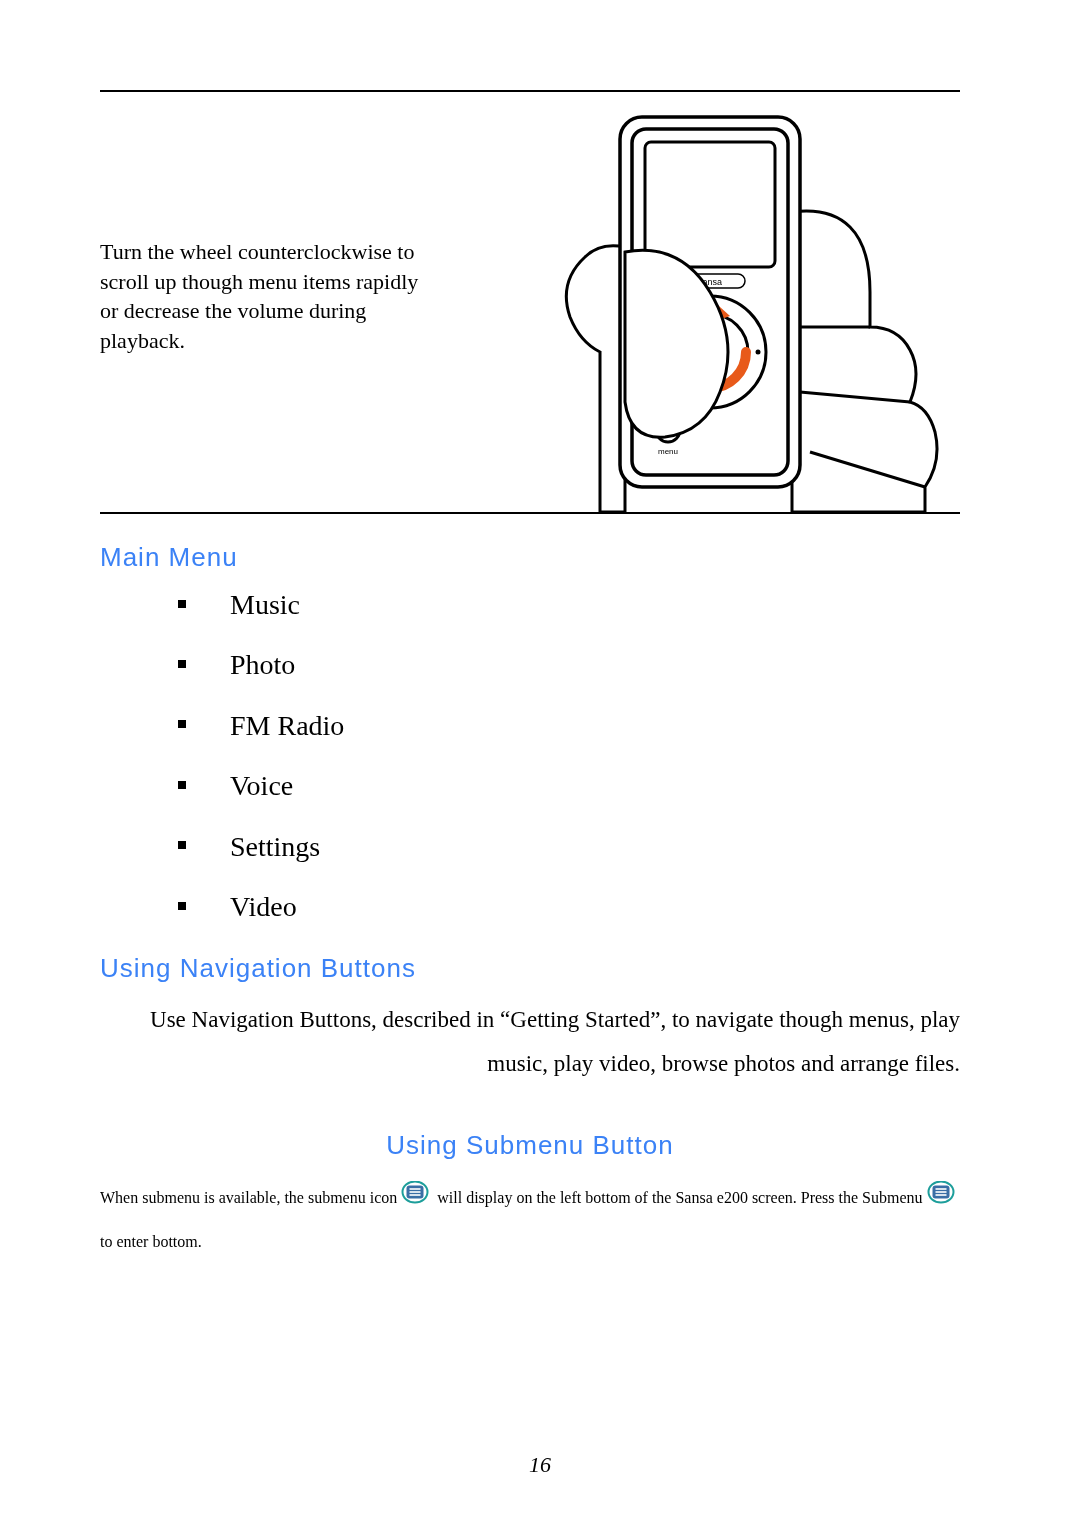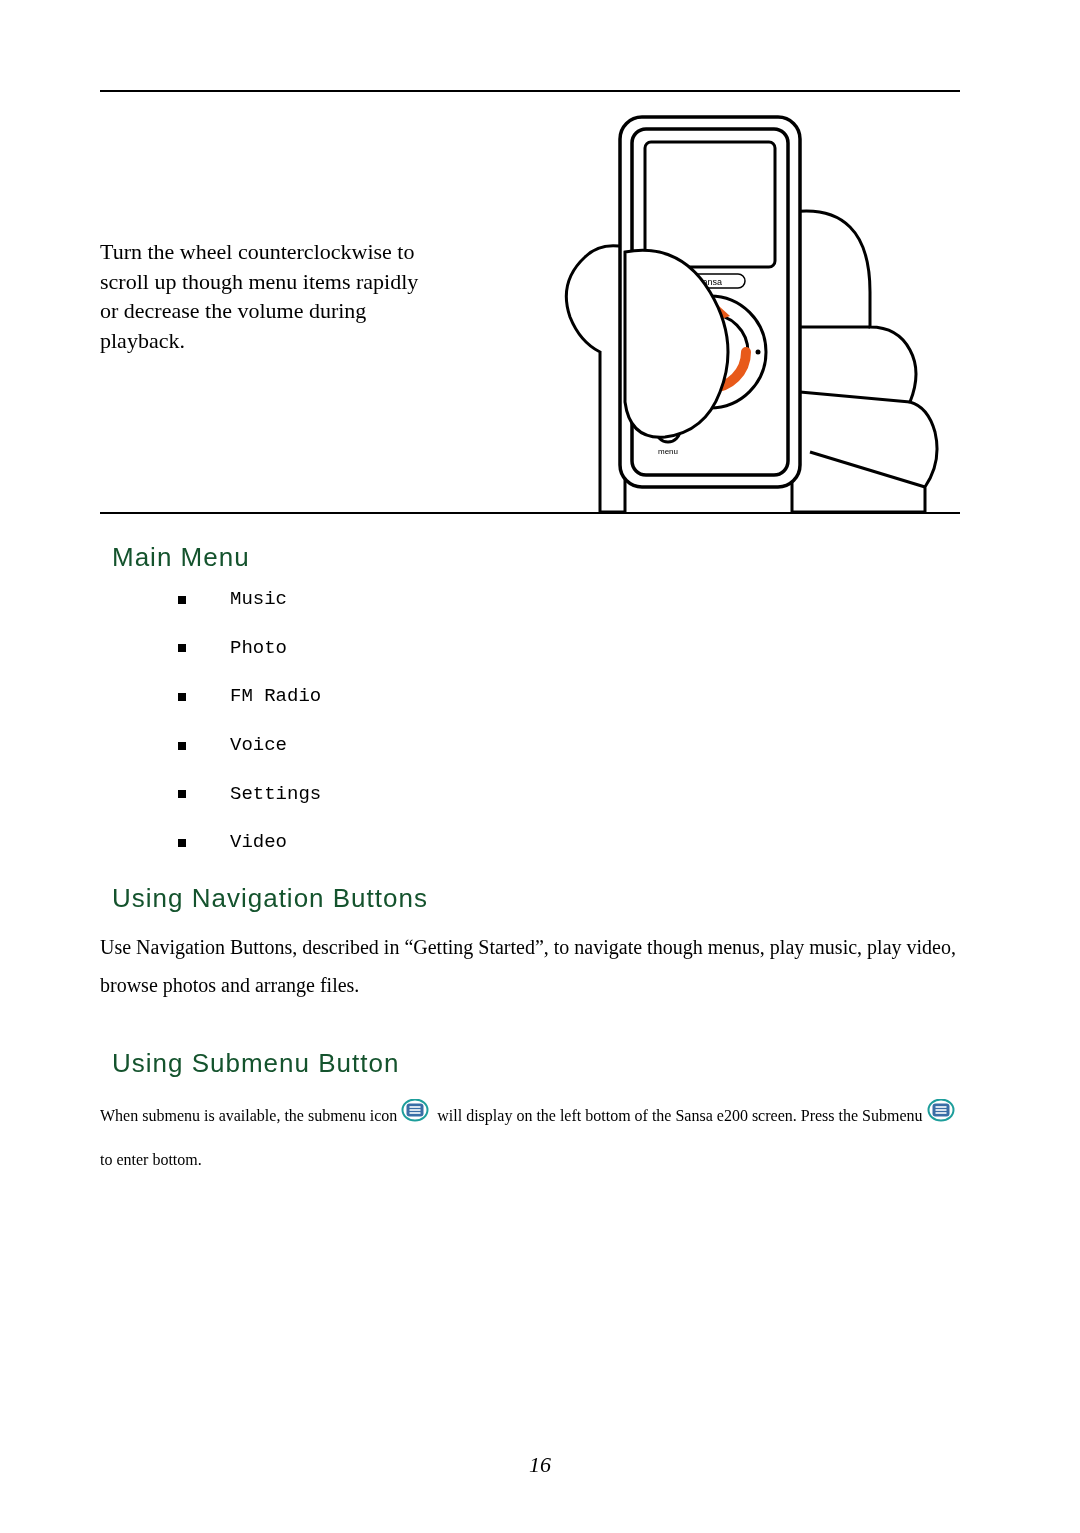--- a/index.html
+++ b/index.html
@@ -34,51 +34,51 @@
     flex: 1;
     display: flex;
     justify-content: flex-end;
   }
   .device-hand-svg {
     display: block;
   }
 
   .h2 {
     font-family: Verdana, Geneva, sans-serif;
-    color: #14532d;
+    color: #3b82f6;
     font-size: 26px;
     letter-spacing: 1px;
-    margin: 28px 0 14px 12px;
+    margin: 28px 0 14px 0;
   }
   ul.menu-list {
     list-style: none;
     margin: 0 0 0 78px;
     padding: 0;
   }
   ul.menu-list li {
     position: relative;
-    font-size: 19px;
+    font-size: 28px;
     line-height: 1.3;
     margin: 0 0 24px 0;
     padding-left: 52px;
-    font-family: Liberation Mono, monospace;
   }
   ul.menu-list li::before {
     content: "";
     position: absolute;
     left: 0;
     top: 0.45em;
     width: 8px;
     height: 8px;
     background: #000;
   }
   .body-para {
-    font-size: 20px;
+    font-size: 23px;
     line-height: 1.9;
     margin: 10px 0 0 0;
+    text-align: right;
   }
   .inline-text {
     font-size: 16px;
     line-height: 1.9;
   }
   .para-flow {
     font-size: 22px;
     line-height: 1.9;
     margin-top: 10px;
   }
@@ -190,21 +190,21 @@
     <li><span>Photo</span></li>
     <li><span>FM Radio</span></li>
     <li><span>Voice</span></li>
     <li><span>Settings</span></li>
     <li><span>Video</span></li>
   </ul>
 
   <div class="h2">Using Navigation Buttons</div>
   <div class="body-para">Use Navigation Buttons, described in “Getting Started”, to navigate though menus, play music, play video, browse photos and arrange files.</div>
 
-  <div class="h2" style="margin-top:44px;">Using Submenu Button</div>
+  <div class="h2" style="margin-top:44px;text-align:center;">Using Submenu Button</div>
   <div class="para-flow">
     <span class="inline-text">When submenu is available, the submenu icon</span><span class="submenu-icon"><svg width="28" height="24" viewBox="0 0 28 24">
         <ellipse cx="14" cy="11" rx="12.5" ry="10.5" fill="none" stroke="#1D9E9B" stroke-width="2"></ellipse>
         <rect x="5.5" y="4.5" width="17" height="13" rx="3" fill="#3A6EA5"></rect>
         <line x1="8.5" y1="8" x2="19.5" y2="8" stroke="#ffffff" stroke-width="1.6"></line>
         <line x1="8.5" y1="11" x2="19.5" y2="11" stroke="#ffffff" stroke-width="1.6"></line>
         <line x1="8.5" y1="14" x2="19.5" y2="14" stroke="#ffffff" stroke-width="1.6"></line>
       </svg></span><span class="inline-text"> will display on the left bottom of the Sansa e200 screen. Press the Submenu</span><span class="submenu-icon"><svg width="28" height="24" viewBox="0 0 28 24">
         <ellipse cx="14" cy="11" rx="12.5" ry="10.5" fill="none" stroke="#1D9E9B" stroke-width="2"></ellipse>
         <rect x="5.5" y="4.5" width="17" height="13" rx="3" fill="#3A6EA5"></rect>

